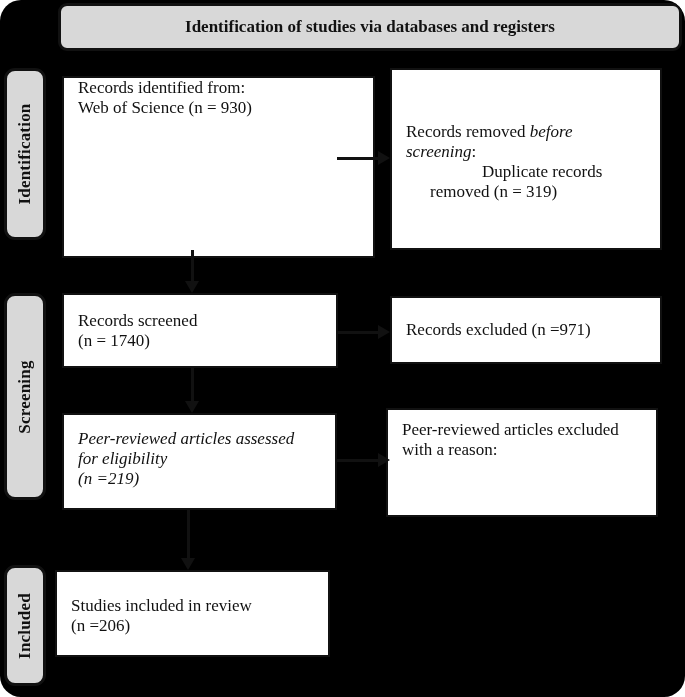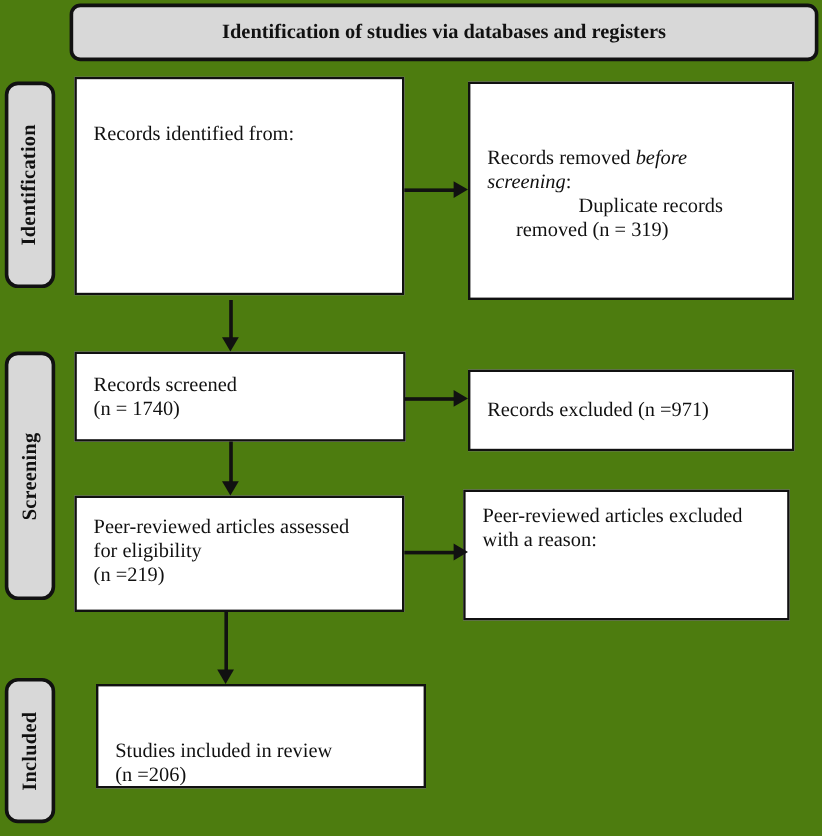--- a/index.html
+++ b/index.html
@@ -1,19 +1,20 @@
 <!DOCTYPE html>
 <html><head>
 <meta charset="utf-8">
 <style>
   html,body{margin:0;padding:0;background:#ffffff;}
   .canvas{
-    position:relative;width:685px;height:697px;background:#4d7c0f;
+    position:relative;width:685px;height:697px;background:#000000;
     font-family:"Liberation Serif","DejaVu Serif",serif;color:#111;
     overflow:hidden;
+    border-radius:21px;
   }
   .panel{
     background:#d8d8d8;border:3px solid #111;box-sizing:border-box;
     position:absolute;display:flex;align-items:center;justify-content:center;
   }
   .header{
     left:58px;top:3px;width:624px;height:48px;border-radius:9px;
     font-weight:bold;font-size:17px;text-align:center;
   }
   .stage{left:4px;width:42px;border-radius:11px;}
@@ -24,27 +25,27 @@
   .stage-identification{top:68px;height:172px;}
   .stage-screening{top:293px;height:207px;}
   .stage-included{top:565px;height:121px;}
 
   .box{
     position:absolute;background:#ffffff;border:2.5px solid #111;
     box-sizing:border-box;font-size:17px;line-height:20px;
     padding-left:14px;padding-right:8px;
   }
   .bline{white-space:nowrap;}
-  .box-identified{left:62px;top:64px;width:275px;height:182px;padding-top:36px;}
+  .box-identified{left:62px;top:76px;width:313px;height:182px;}
   .box-removed{left:390px;top:68px;width:272px;height:182px;padding-top:52px;}
   .box-screened{left:62px;top:293px;width:276px;height:75px;padding-top:16px;}
-  .box-excluded{left:390px;top:308px;width:272px;height:68px;padding-top:22px;}
-  .box-assessed{left:62px;top:413px;width:275px;height:97px;padding-top:14px;}
+  .box-excluded{left:390px;top:296px;width:272px;height:68px;padding-top:22px;}
+  .box-assessed{left:62px;top:413px;width:275px;height:97px;padding-top:14px;font-style:italic;}
   .box-excluded-reason{left:386px;top:408px;width:272px;height:109px;padding-top:10px;}
-  .box-included{left:80px;top:570px;width:275px;height:87px;padding-top:44px;}
+  .box-included{left:55px;top:570px;width:275px;height:87px;padding-top:24px;}
   .indent-a{padding-left:76px;}
   .indent-b{padding-left:24px;}
 
   .hline{position:absolute;height:2.5px;background:#111;}
   .vline{position:absolute;width:2.5px;background:#111;}
   .head-right{
     position:absolute;width:0;height:0;
     border-top:7px solid transparent;border-bottom:7px solid transparent;
     border-left:12px solid #111;
   }
@@ -75,20 +76,21 @@
   </div>
   <div class="panel stage stage-screening">
     <span class="rot">Screening</span>
   </div>
   <div class="panel stage stage-included">
     <span class="rot">Included</span>
   </div>
 
   <div class="box box-identified">
     <div class="bline">Records identified from:</div>
+    <div class="bline">Web of Science (n = 930)</div>
   </div>
 
   <div class="box box-removed">
     <div class="bline"><span>Records removed </span><i>before</i></div>
     <div class="bline"><i>screening</i><span>:</span></div>
     <div class="bline indent-a">Duplicate records</div>
     <div class="bline indent-b">removed (n = 319)</div>
   </div>
 
   <div class="box box-screened">

